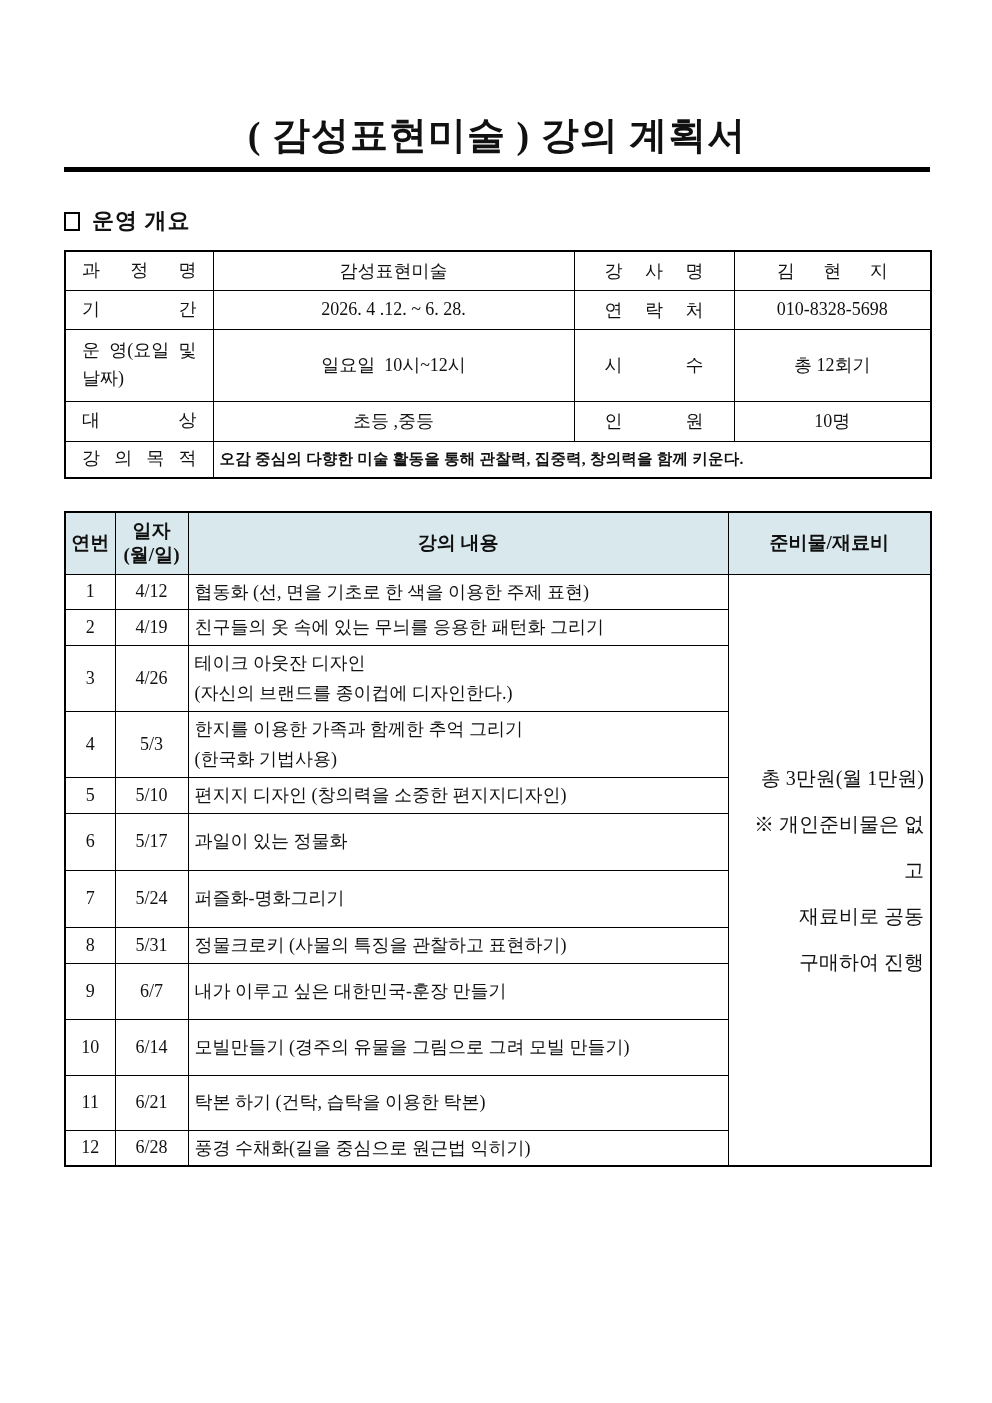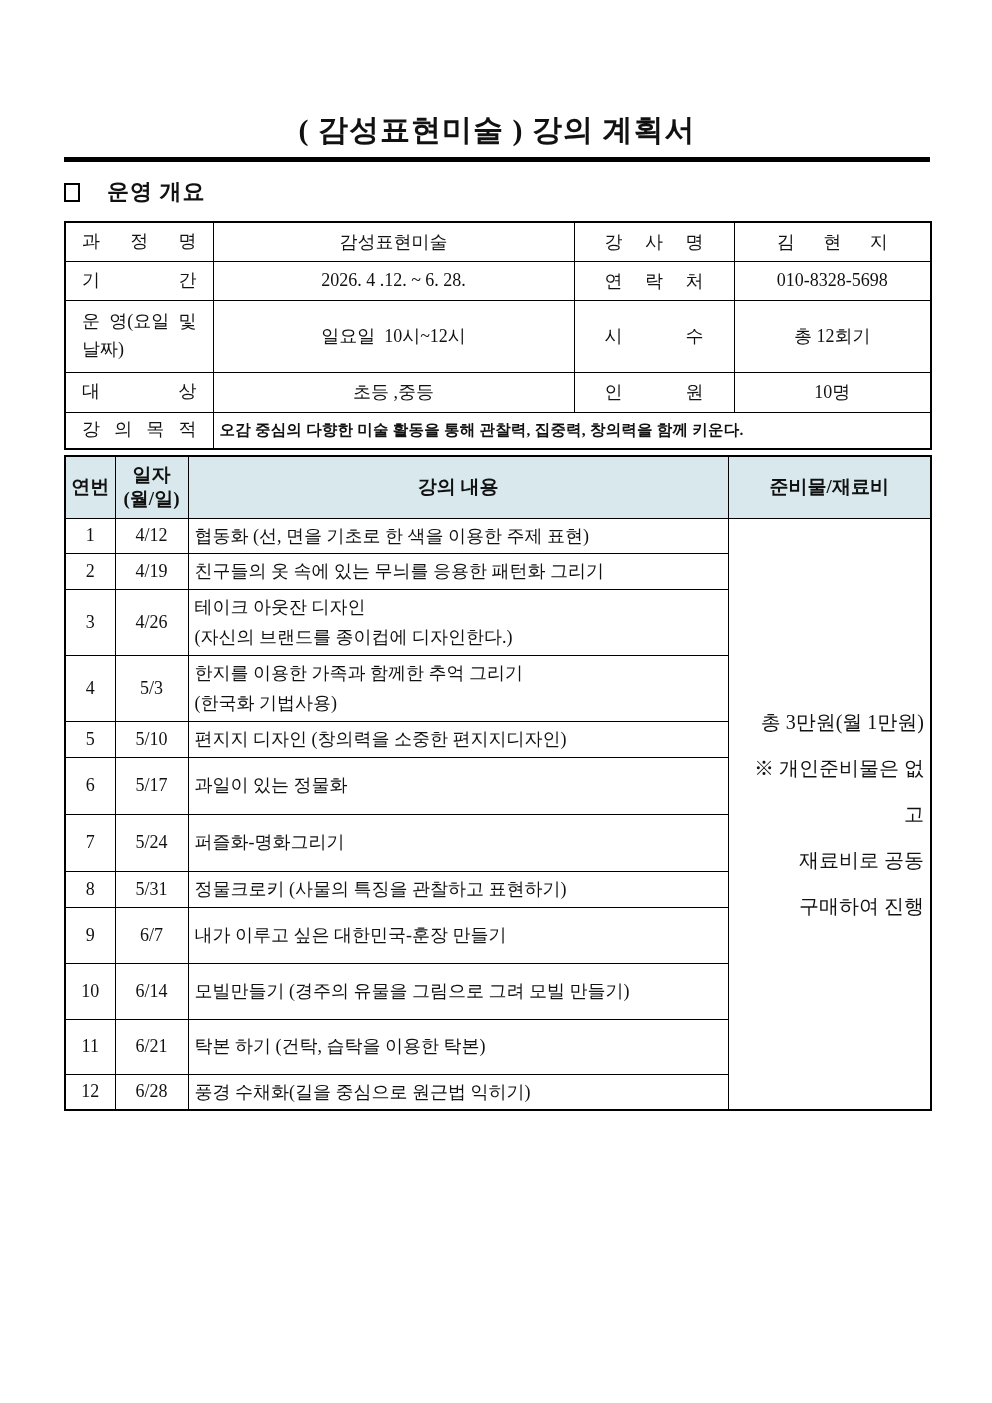--- a/index.html
+++ b/index.html
@@ -19,40 +19,40 @@
   .content {
     position: absolute;
     left: 64px;
     top: 0;
     width: 866px;
   }
   
   .doc-title {
     margin-top: 110px;
     text-align: center;
-    font-size: 30px;
+    font-size: 38px;
     font-weight: bold;
     letter-spacing: 1px;
     white-space: pre-wrap;
   }
   .title-divider {
     margin-top: 6px;
     height: 5px;
     border-top: 2px solid #000;
     border-bottom: 3px solid #000;
   }
   
   .section-heading {
     display: flex;
     align-items: center;
     font-size: 22px;
     font-weight: bold;
     letter-spacing: 1px;
   }
-  .section-heading.first { margin-top: 15px; gap: 15px; }
+  .section-heading.first { margin-top: 34px; }
   .section-heading.second { margin-top: 70px; }
   .checkbox {
     display: inline-block;
     width: 16px;
     height: 19px;
     border: 2px solid #000;
     margin-right: 12px;
     flex: 0 0 auto;
   }
   
@@ -83,21 +83,21 @@
   .val-wide { letter-spacing: 12px; text-indent: 12px; text-align: center; }
   .objective-val {
     font-weight: bold;
     font-size: 15.5px;
     text-align: left;
     padding: 0 6px;
     letter-spacing: 0.2px;
     border-radius: 17px;
   }
   
-  .schedule-table { margin-top: 5px; font-size: 18px; padding-left: 32px; }
+  .schedule-table { margin-top: 32px; font-size: 18px; padding-left: 32px; }
   .schedule-table th {
     background: #d9e8ec;
     font-weight: bold;
     font-size: 19px;
     text-align: center;
     vertical-align: middle;
     line-height: 1.3;
     white-space: pre-line;
   }
   .schedule-table td { vertical-align: middle; }

